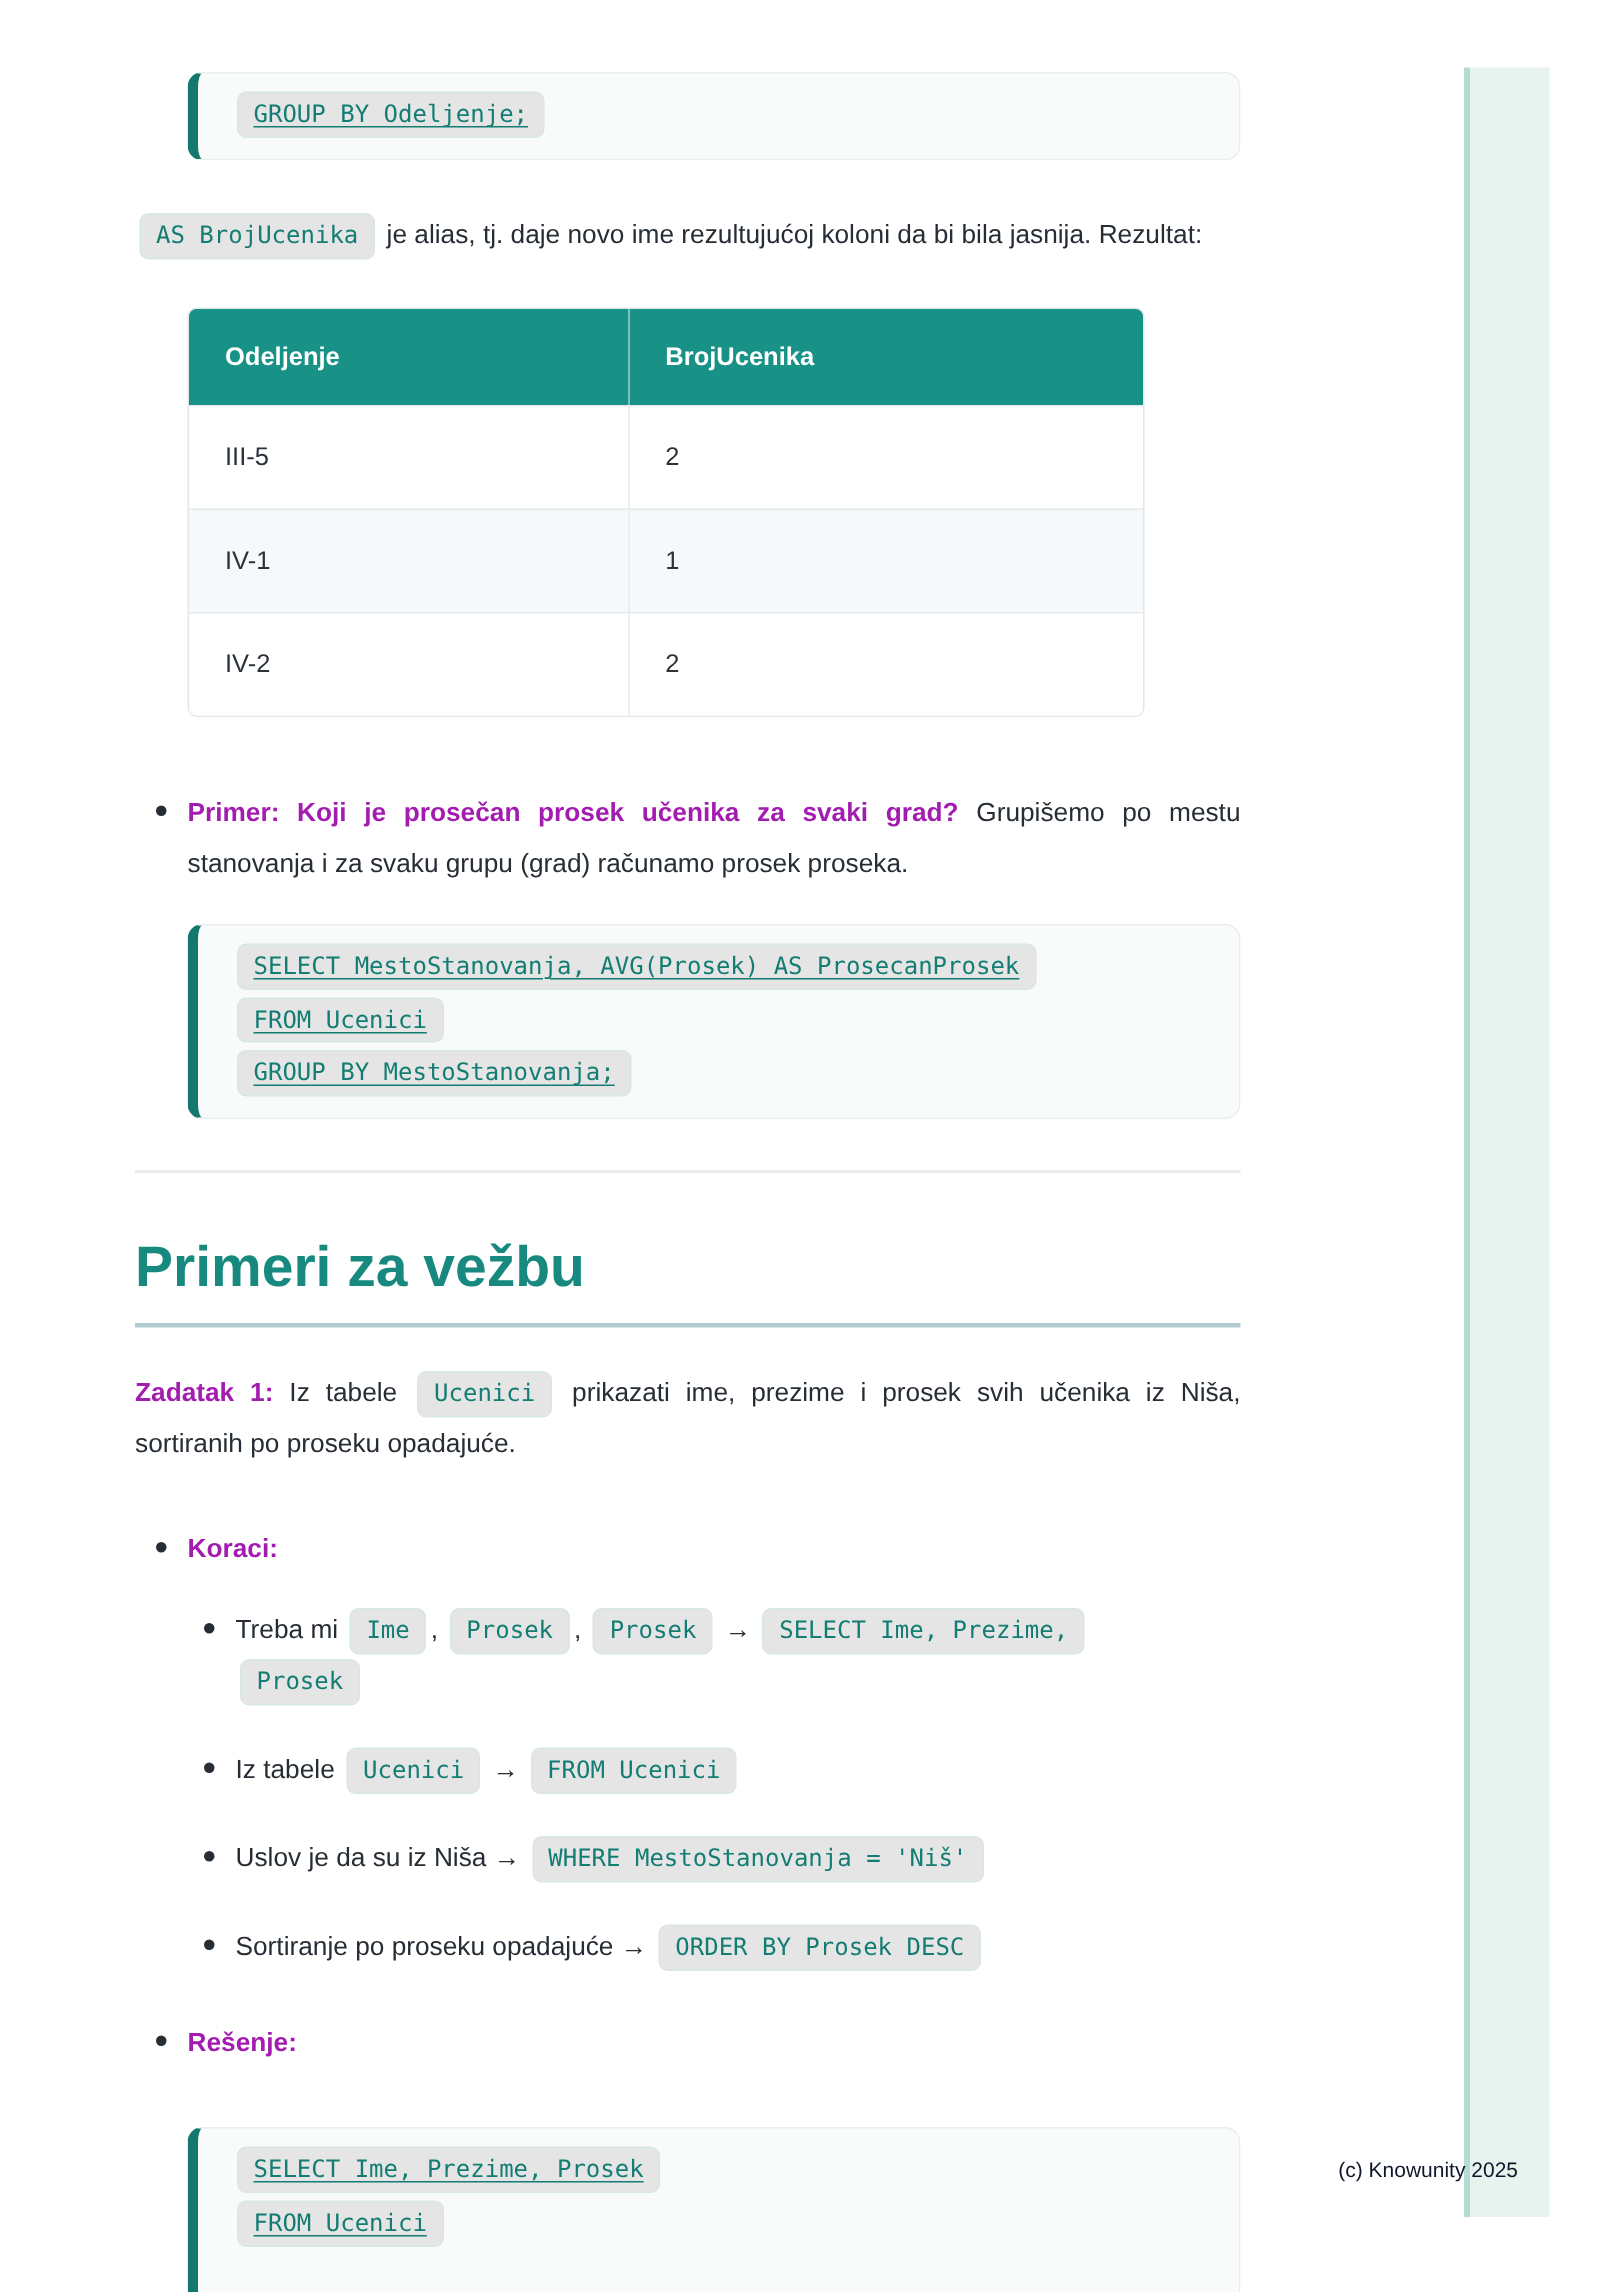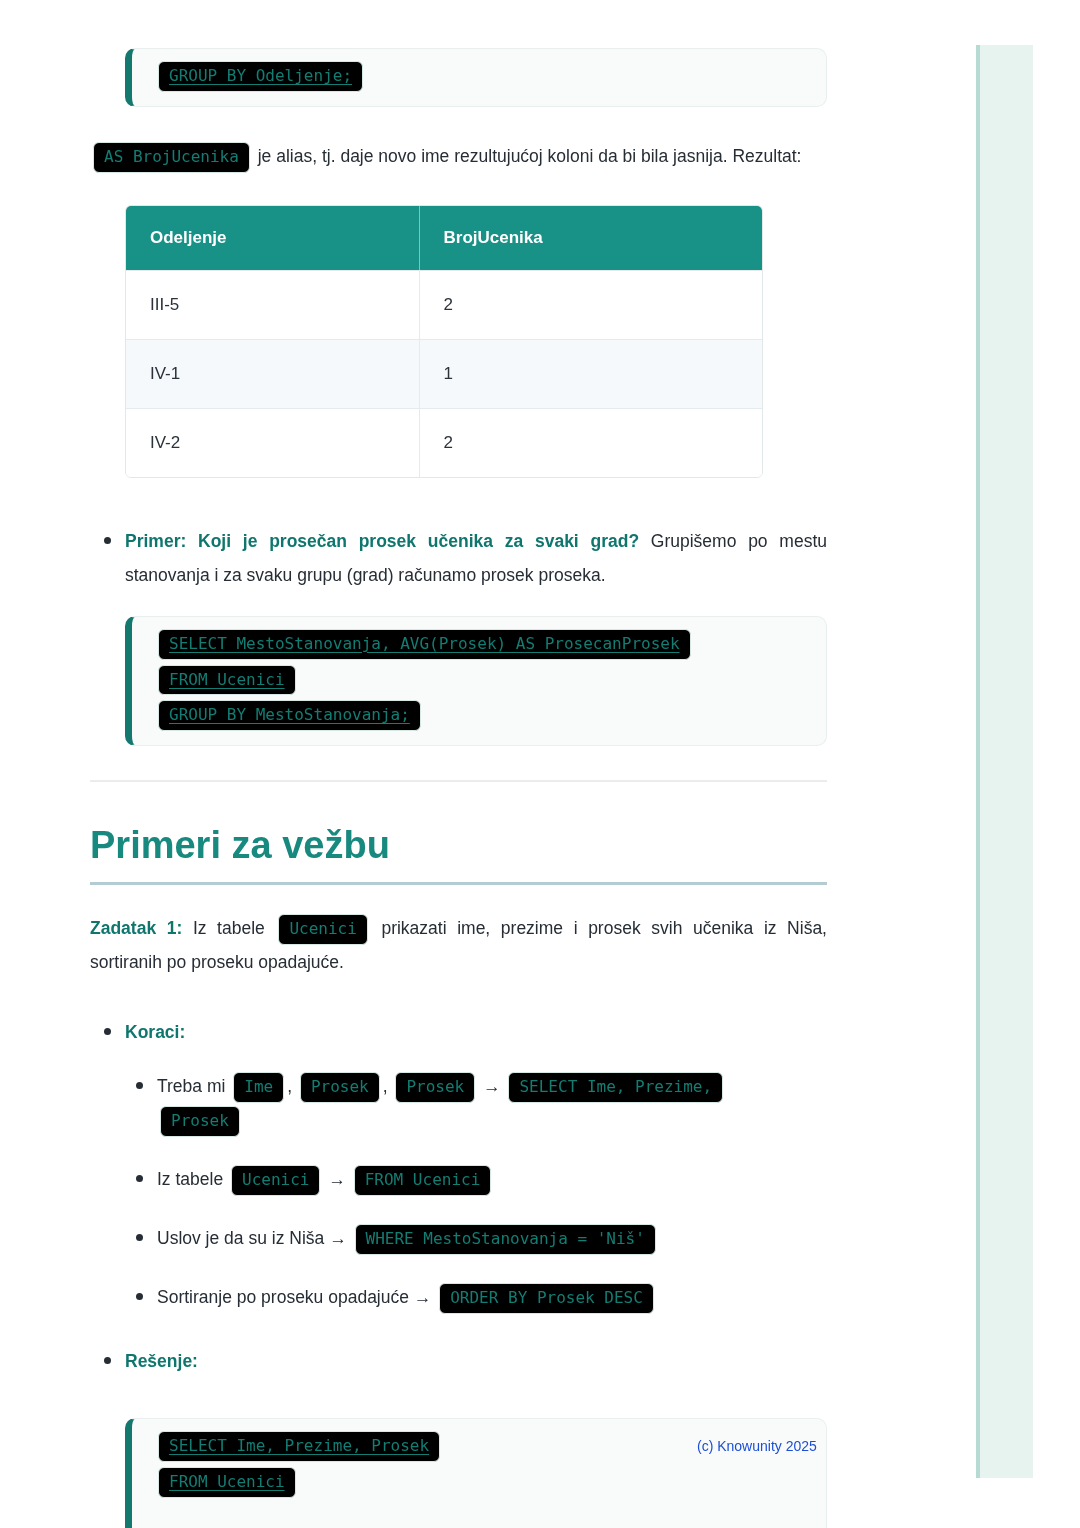--- a/index.html
+++ b/index.html
@@ -6,51 +6,51 @@
   body{
     width:1080px;height:1528px;position:relative;overflow:hidden;
     background:#ffffff;color:#262d35;
     font-family:"Liberation Sans",sans-serif;
   }
   .side-rail{
     position:absolute;left:976px;top:45px;width:57px;height:1433px;
     background:#e6f3ef;border-left:4px solid #b5dbd3;box-sizing:border-box;z-index:0;
   }
   .footer{
-    position:absolute;left:697px;top:1438px;width:292px;
-    font-size:14px;color:#1d4ed8;z-index:2;
+    position:absolute;left:720px;top:1438px;width:292px;text-align:right;
+    font-size:14px;color:#0f172a;z-index:2;
   }
   .content{position:absolute;left:90px;top:0;width:737px;z-index:1;}
 
   
   .codeblock{
     box-sizing:border-box;margin-left:35px;width:702px;
     background:#f8fbfa;border:1px solid #e8efee;border-left:7px solid #15786f;
     border-radius:10px;padding:12px 26px 14px;
   }
   .codeblock.first{margin-top:48px;}
   .codeblock.avg{margin-top:24px;}
   .codeblock.last{margin-top:40px;padding-bottom:48px;}
   .code-line{margin:0 0 5px;}
   .code-line:last-child{margin-bottom:0;}
 
   code.pill{
     font-family:"DejaVu Sans Mono",monospace;font-size:16px;line-height:1.3;
-    color:#137d73;background:#000000;border:1px solid #d7e7e3;border-radius:6px;
+    color:#137d73;background:#e5e5e5;border:1px solid #d7e7e3;border-radius:6px;
     padding:4px 10px;white-space:nowrap;display:inline-block;
   }
   .codeblock code.pill{
     text-decoration:underline;text-decoration-thickness:1px;text-underline-offset:3px;
   }
   .para code.pill,.li code.pill{margin:0 3px;vertical-align:baseline;}
 
   
   .para{margin:32px 0 0;font-size:17.5px;line-height:34px;text-align:justify;}
   .para.zadatak{margin-top:26px;}
-  b{font-weight:700;color:#0f766e;}
+  b{font-weight:700;color:#a21caf;}
 
   
   .datatable{
     margin:32px 0 0 35px;width:638px;border-collapse:separate;border-spacing:0;
     border:1px solid #e2e8ea;border-radius:6px;overflow:hidden;
   }
   .datatable th{
     background:#189186;color:#ffffff;text-align:left;
     font-size:17px;font-weight:600;padding:22px 24px;
   }

